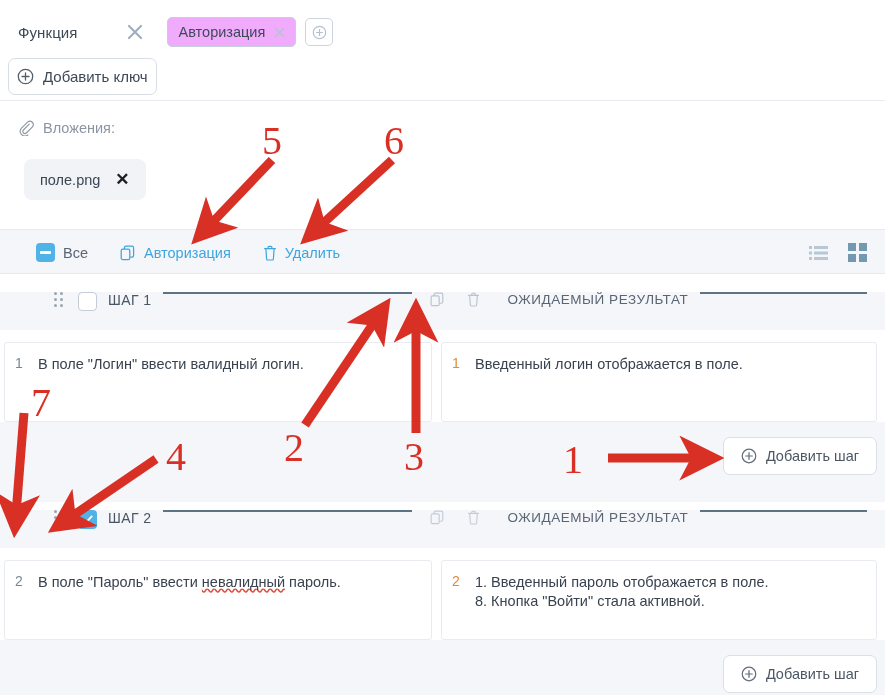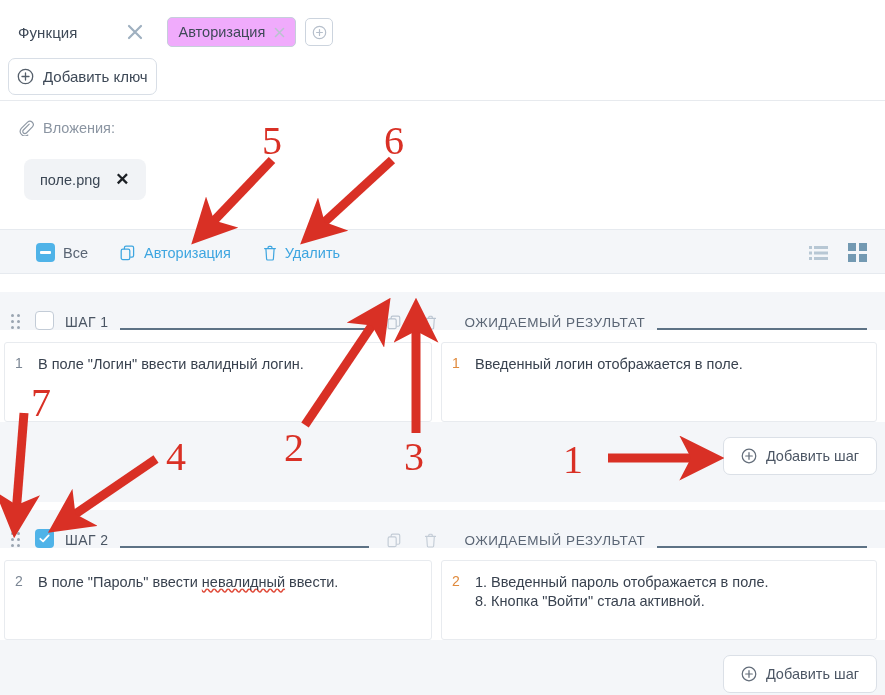--- a/index.html
+++ b/index.html
@@ -103,21 +103,21 @@
   .tb-all-label { font-size: 14.5px; color: #5a6574; }
   .tb-link { font-size: 14.5px; color: #3da5e0; white-space: nowrap; }
   .tb-icon { color: #3da5e0; display: flex; align-items: center; }
   .tb-right { position: absolute; right: 18px; top: 0; height: 45px; display: flex; align-items: center; gap: 20px; }
   .view-list, .view-grid { display: flex; }
 
   
   .step-header {
     position: absolute; left: 0; width: 885px; height: 38px;
     background: #f4f6f9;
-    display: flex; align-items: flex-end;
+    display: flex; align-items: flex-start; padding-left: 43px;
   }
   .drag-handle {
     margin-left: 9px; width: 14px; height: 16px;
     display: grid; grid-template-columns: 4px 4px; grid-template-rows: 4px 4px 4px;
     gap: 2px; align-content: center; justify-content: center;
   }
   .drag-handle span { width: 3px; height: 3px; background: #9aa5b1; border-radius: 50%; }
   .step-cb-empty {
     margin-left: 12px; width: 19px; height: 19px;
     border: 1.6px solid #c3ccd7; border-radius: 4px; background: #fff;
@@ -360,21 +360,21 @@
           </svg>
       </span>
     </span>
     <span class="er-label">ОЖИДАЕМЫЙ РЕЗУЛЬТАТ</span>
     <span class="rule rule-right"></span>
   </div>
 
   <div class="step-body" style="top:560px; height:80px;">
     <div class="cell cell-left" style="height:80px;">
       <span class="cell-num">2</span>
-      <span class="cell-text"><span>В поле "Пароль" ввести </span><span class="misspell">невалидный</span><span> ввести.</span></span>
+      <span class="cell-text"><span>В поле "Пароль" ввести </span><span class="misspell">невалидный</span><span> пароль.</span></span>
     </div>
     <div class="cell cell-right" style="height:80px;">
       <span class="cell-num orange">2</span>
       <span class="cell-text">1. Введенный пароль отображается в поле.
 8. Кнопка "Войти" стала активной.</span>
     </div>
   </div>
 
   <div class="band" style="top:640px; height:55px;"></div>
   <div class="add-step-btn" style="right:8px; top:655px;">

